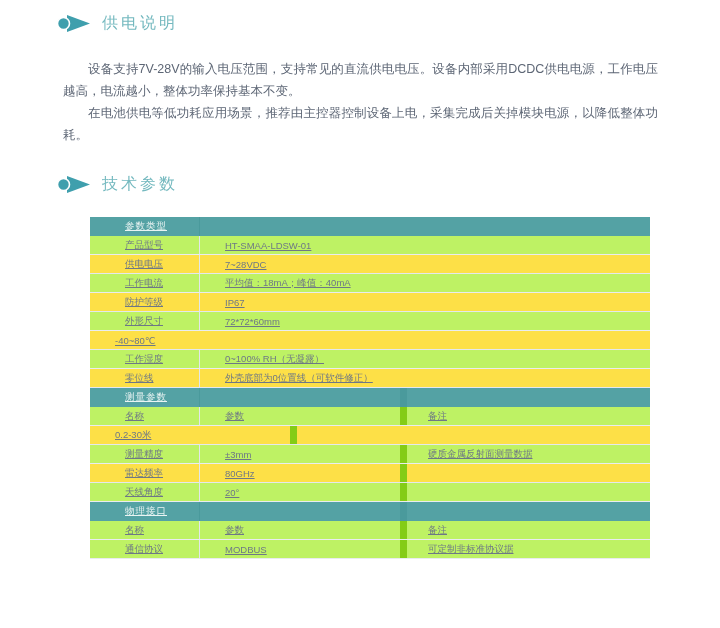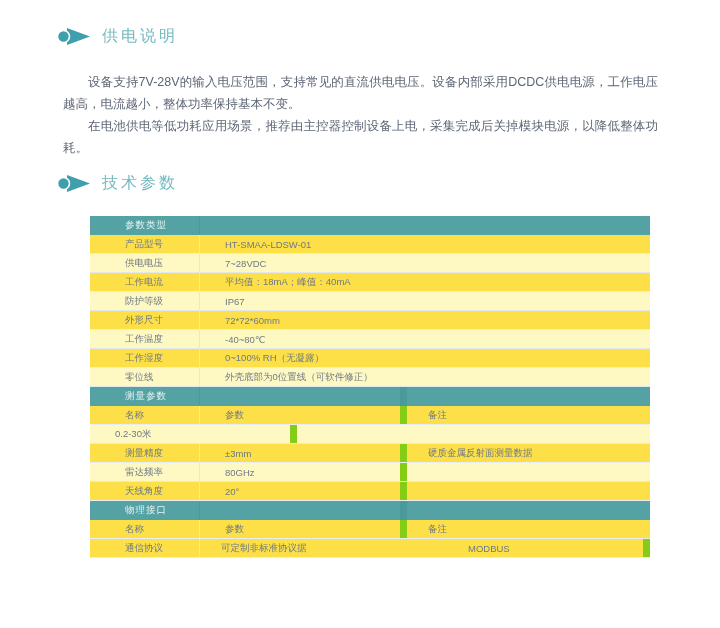--- a/index.html
+++ b/index.html
@@ -8,43 +8,43 @@
     font-family:"Liberation Sans","DejaVu Sans",sans-serif;
     overflow:hidden;position:relative;
   }
   .section-heading{
     display:flex;align-items:center;gap:11px;
     margin-left:57px;height:22px;
   }
   .section-heading .title{
     font-size:16px;letter-spacing:3px;color:#74b9bf;font-weight:400;
   }
-  .heading-power{margin-top:25px;}
-  .heading-specs{margin-top:13px;}
+  .heading-power{margin-top:12px;}
+  .heading-specs{margin-top:27px;}
   .arrow{width:34px;height:19px;display:inline-block;line-height:0;}
   .paragraphs{
     margin:24px 62px 0 63px;
   }
   .paragraphs p{
     margin:0;font-size:12.5px;line-height:22px;color:#5d6675;
     text-indent:2em;text-align:justify;
   }
   .spec-table{
     margin:22px 70px 0 90px;width:560px;
   }
   .trow{
     display:flex;align-items:stretch;height:19px;box-sizing:border-box;
-    font-size:9.5px;color:#6e7886;background:#fde047;
+    font-size:9.5px;color:#6e7886;background:#bef264;
     border-bottom:1px solid #e9ecf0;
   }
-  .trow.stripe{background:#fef9c3;border-bottom-color:#e4e8ed;}
+  .trow.stripe{background:#fde047;border-bottom-color:#e4e8ed;}
   .trow.thead{
     background:#54a2a4;color:#eaf4f3;border-bottom:none;letter-spacing:1px;
   }
-  .cell{display:flex;align-items:center;box-sizing:border-box;}
+  .cell{display:flex;align-items:center;box-sizing:border-box;text-decoration:underline;}
   .c1{width:110px;padding-left:35px;border-right:1px solid #e2e6ea;}
   .cols2 .c2{flex:1;padding-left:25px;}
   .cols3 .c2{width:207px;padding-left:25px;border-right:7px solid #84cc16;}
   .cols3 .c3{flex:1;padding-left:21px;}
   .thead .c1,.thead .c2{border-right-color:#4a9a9c;}
 </style>
 </head>
 <body>
 
 <div class="page">
@@ -93,21 +93,20 @@
       </div>
       <div class="trow cols2 stripe">
         <div class="cell c1">防护等级</div>
         <div class="cell c2">IP67</div>
       </div>
       <div class="trow cols2">
         <div class="cell c1">外形尺寸</div>
         <div class="cell c2">72*72*60mm</div>
       </div>
       <div class="trow cols2 stripe">
-        <div class="cell c1">工作温度</div>
         <div class="cell c2">-40~80℃</div>
       </div>
       <div class="trow cols2">
         <div class="cell c1">工作湿度</div>
         <div class="cell c2">0~100% RH（无凝露）</div>
       </div>
       <div class="trow cols2 stripe">
         <div class="cell c1">零位线</div>
         <div class="cell c2">外壳底部为0位置线（可软件修正）</div>
       </div>
@@ -145,18 +144,18 @@
         <div class="cell c2"></div>
         <div class="cell c3"></div>
       </div>
       <div class="trow cols3">
         <div class="cell c1">名称</div>
         <div class="cell c2">参数</div>
         <div class="cell c3">备注</div>
       </div>
       <div class="trow cols3">
         <div class="cell c1">通信协议</div>
+        <div class="cell c2">MODBUS</div>
         <div class="cell c3">可定制非标准协议据</div>
-        <div class="cell c2">MODBUS</div>
       </div>
     </div>
 
 </div>
 
 </body></html>

